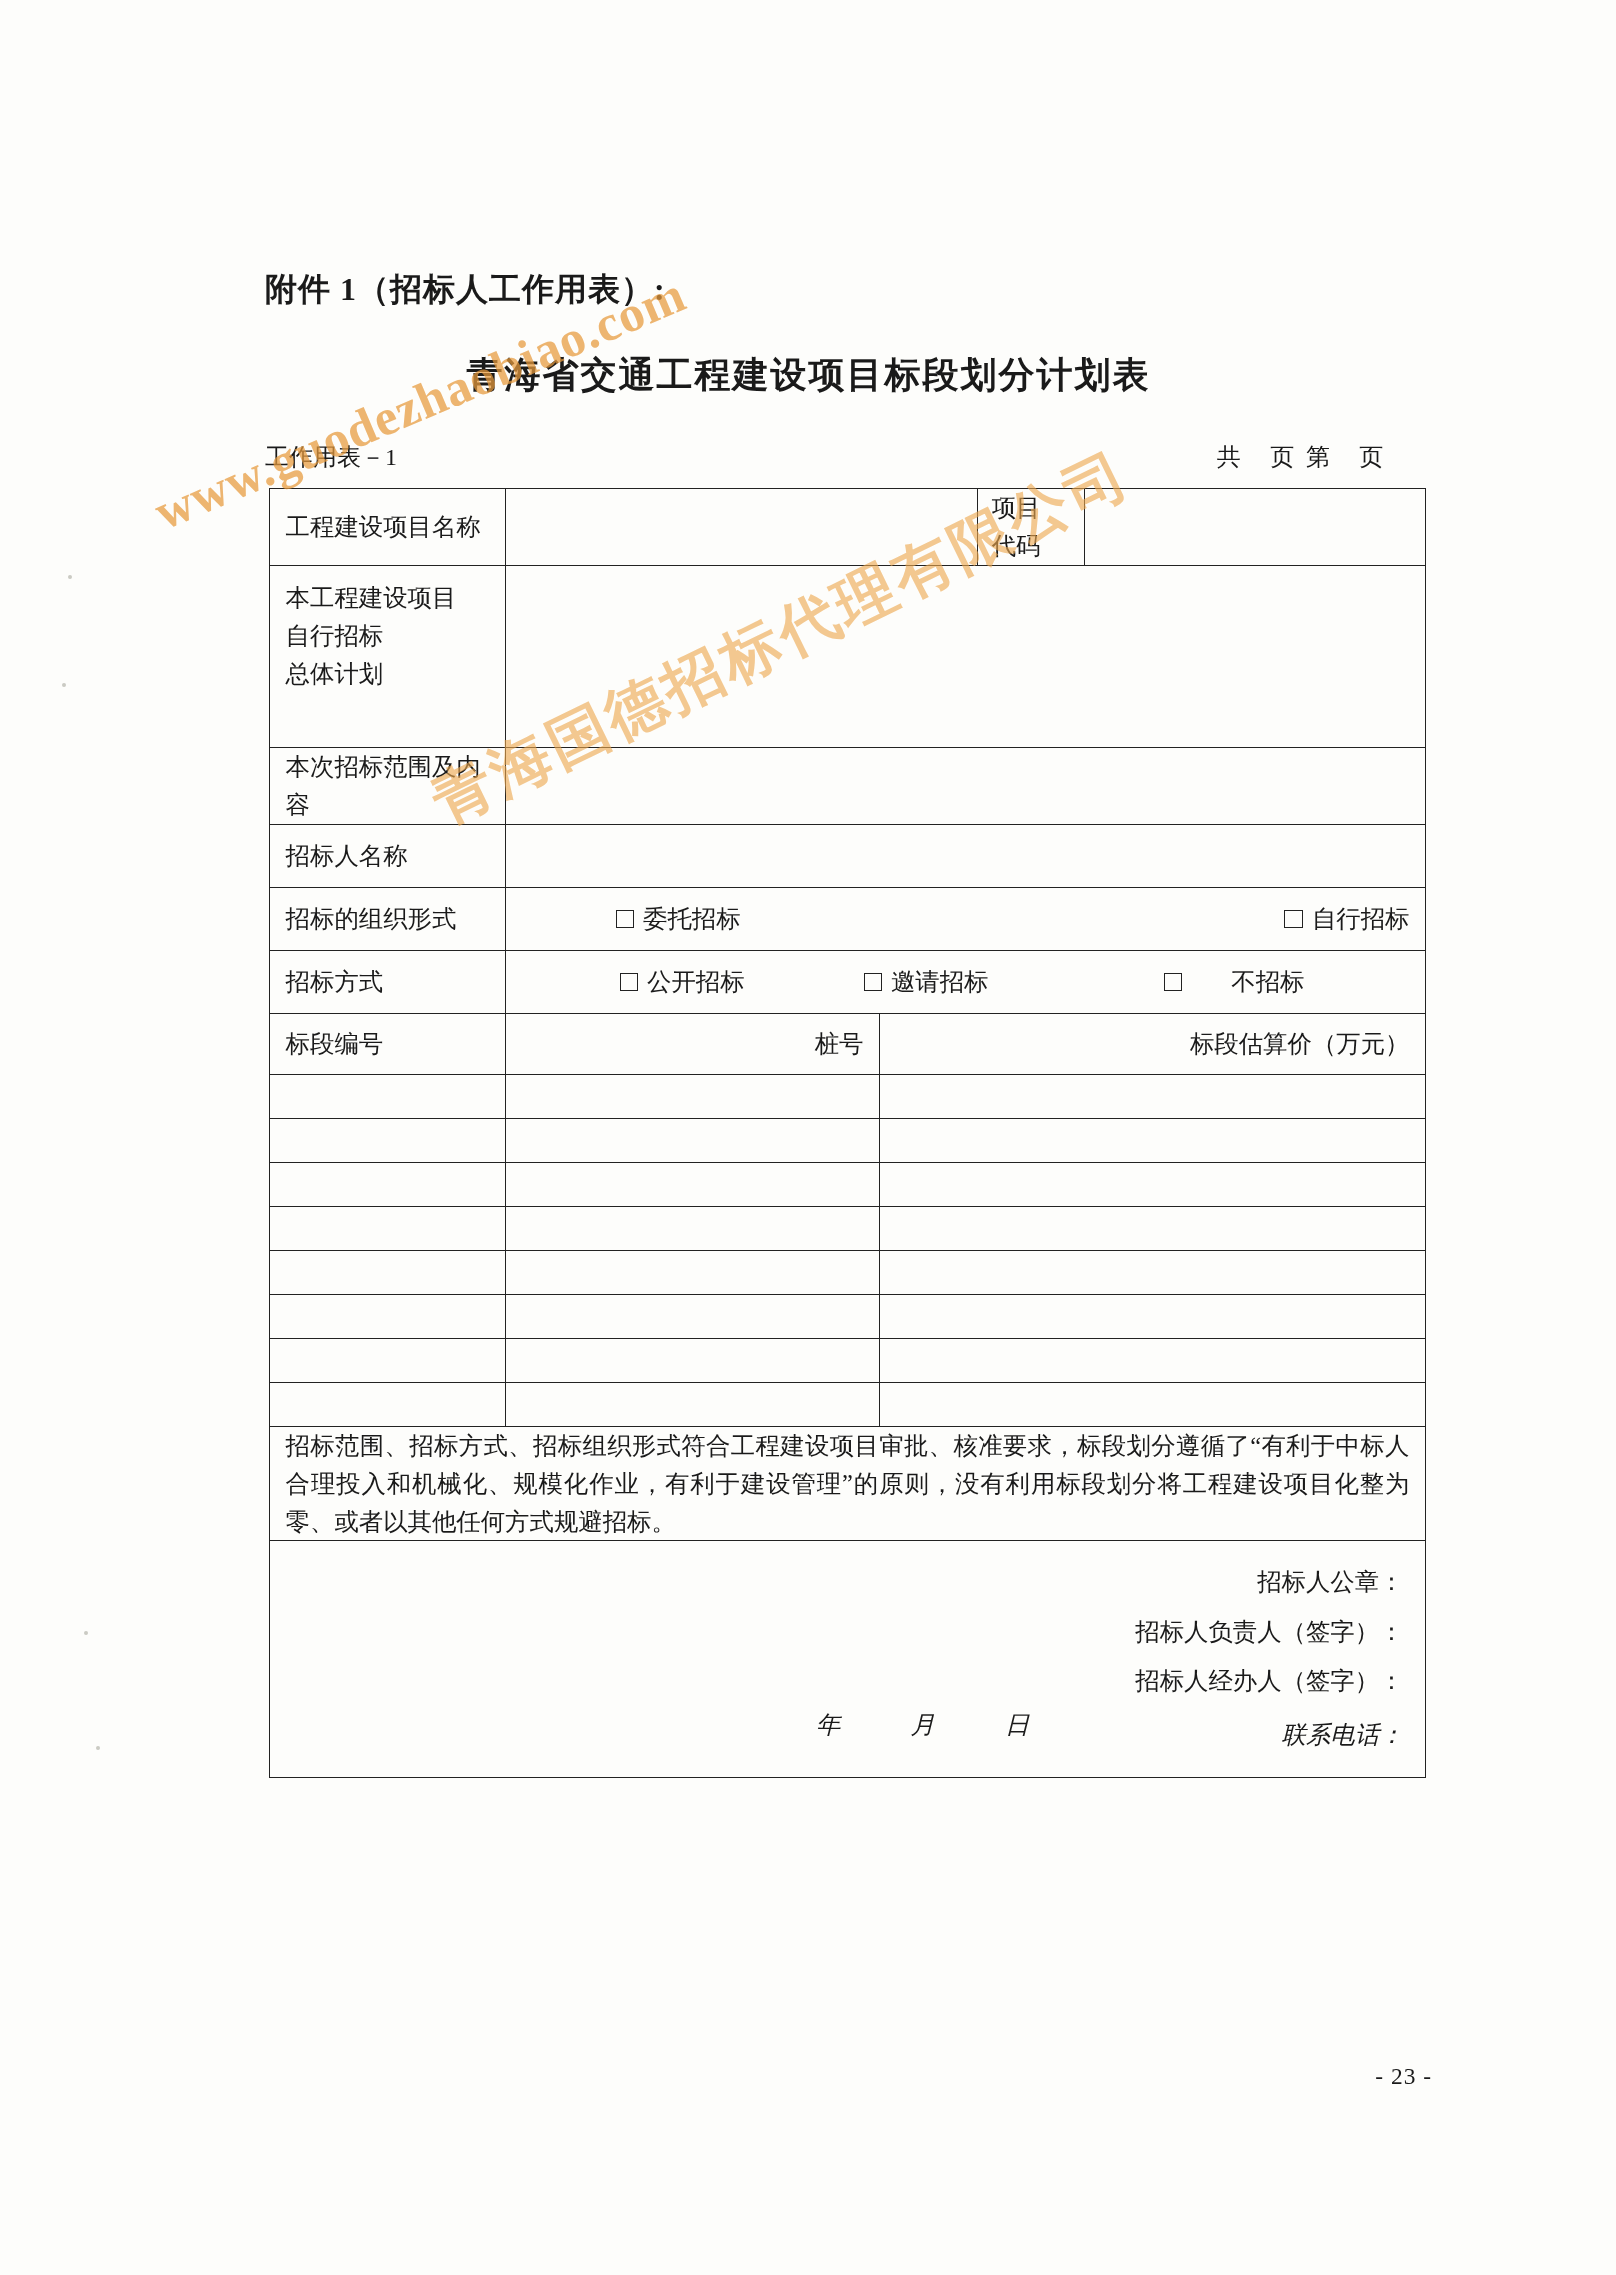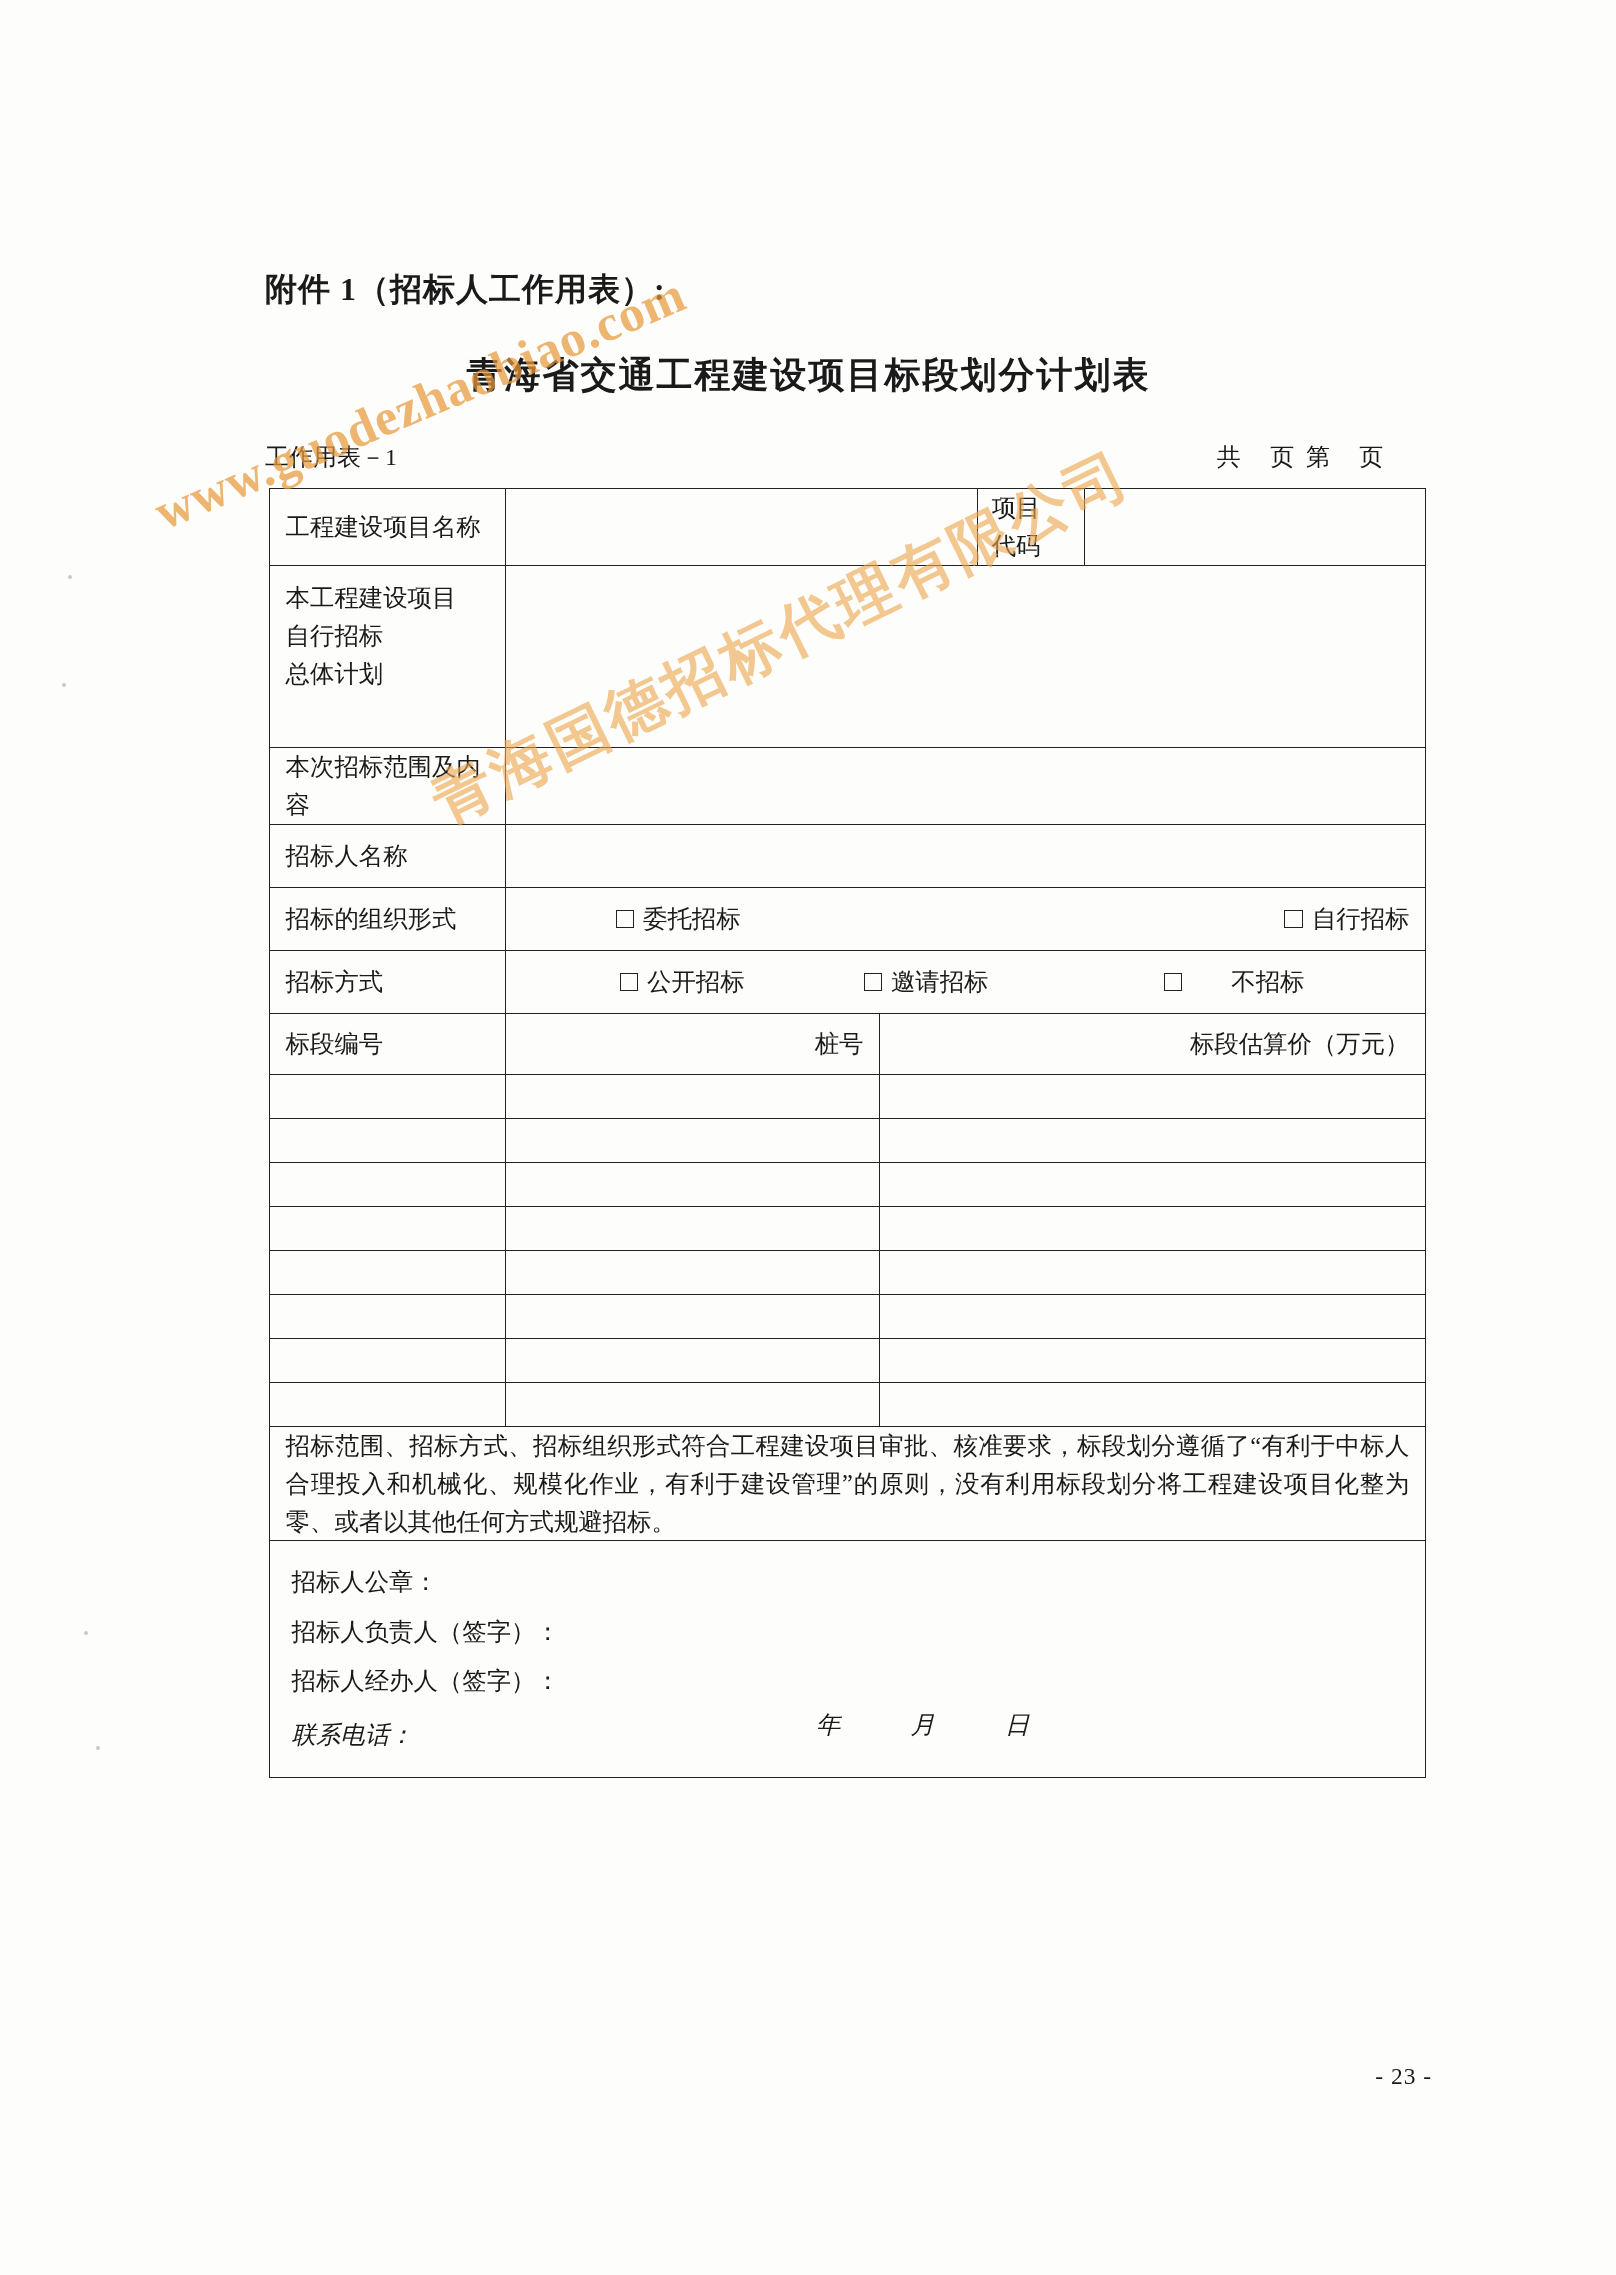--- a/index.html
+++ b/index.html
@@ -307,21 +307,21 @@
       <td style="height:43px;"></td>
       <td colspan="2"></td>
       <td colspan="3"></td>
     </tr>
 
     <tr>
       <td colspan="6" class="para">招标范围、招标方式、招标组织形式符合工程建设项目审批、核准要求，标段划分遵循了“有利于中标人合理投入和机械化、规模化作业，有利于建设管理”的原则，没有利用标段划分将工程建设项目化整为零、或者以其他任何方式规避招标。</td>
     </tr>
 
     <tr>
-      <td colspan="6" style="padding:0; border-top:none;">
+      <td colspan="6" style="padding:0; border-top:none;text-align:right;">
         <div class="sig" style="padding-bottom:5.9px;">招标人公章：</div>
         <div class="sig" style="padding-top:5.9px; padding-bottom:5.9px;">招标人负责人（签字）：</div>
         <div class="sig" style="padding-top:5.9px; padding-bottom:5.9px;">招标人经办人（签字）：</div>
         <div class="sig sig-row" style="padding-top:9.8px; padding-bottom:23.4px;">
           <span>联系电话：</span>
           <span class="date">
             <span>年</span>
             <span>月</span>
             <span>日</span>
           </span>

